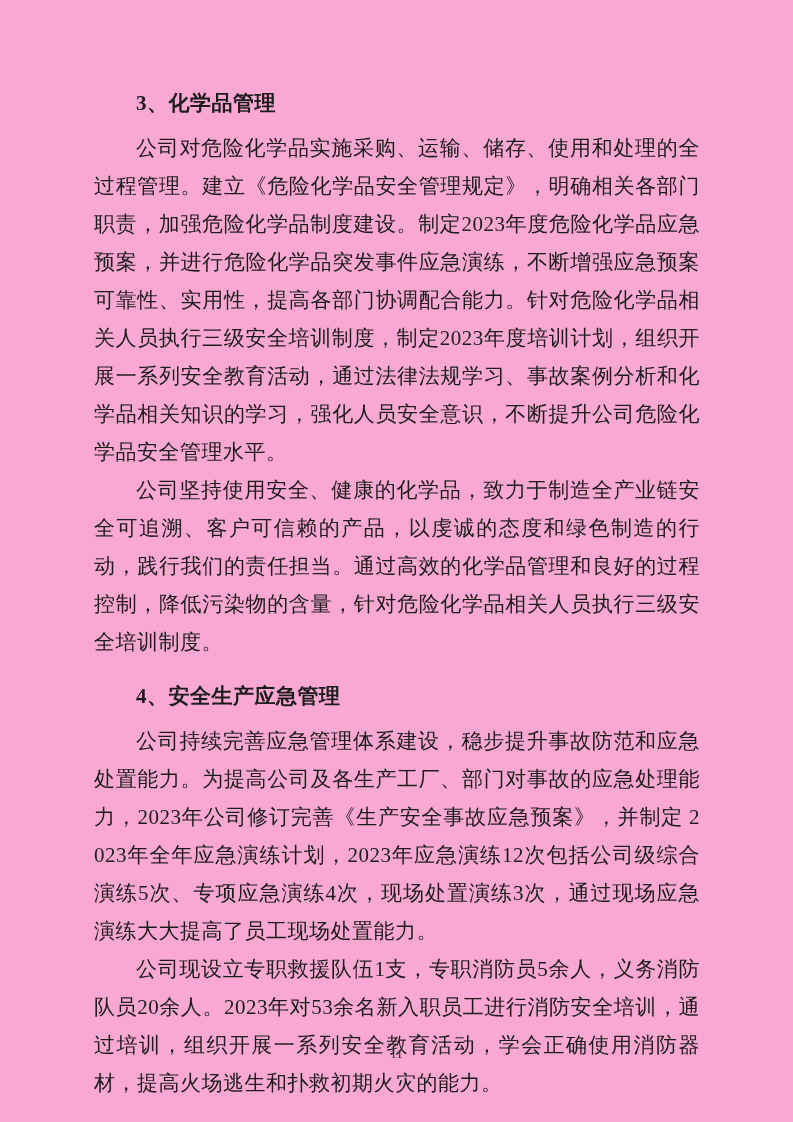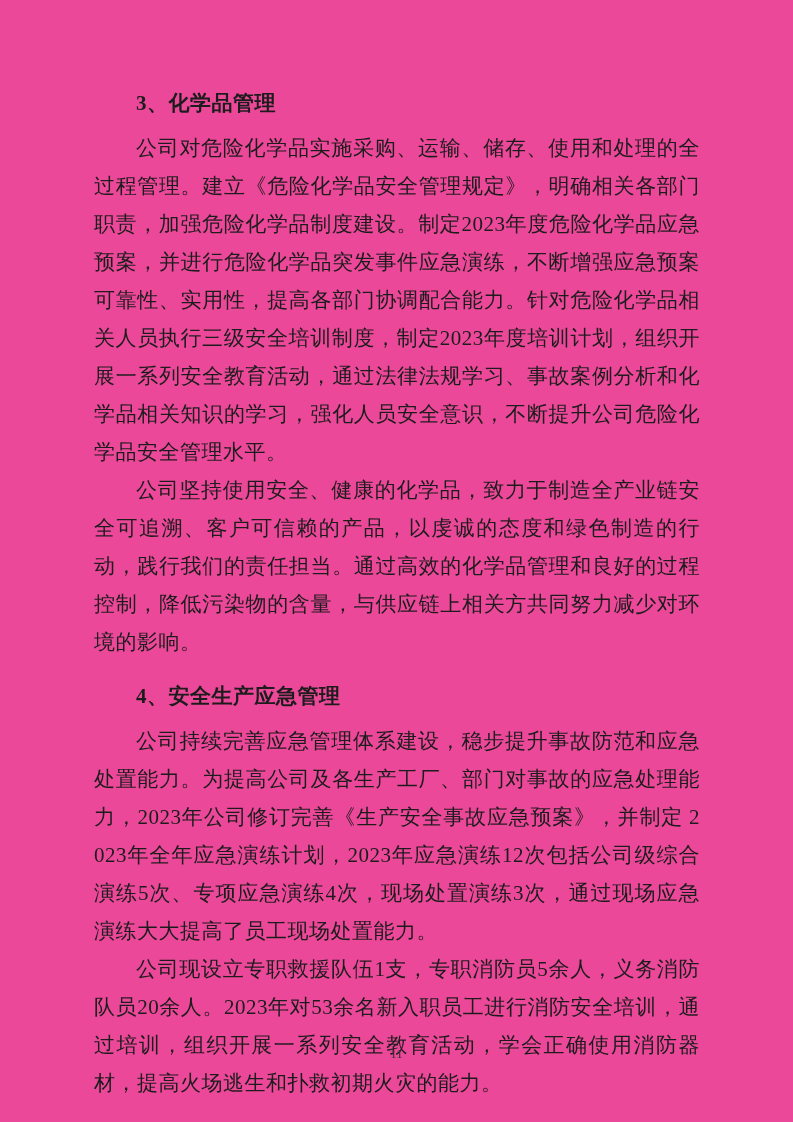--- a/index.html
+++ b/index.html
@@ -4,21 +4,21 @@
 <style>
   html, body {
     margin: 0;
     padding: 0;
     background: #ffffff;
   }
   .page {
     position: relative;
     width: 793px;
     height: 1122px;
-    background: #ec4899;
+    background: #f9a8d4;
     overflow: hidden;
     font-family: "Liberation Serif", "DejaVu Serif", serif;
     color: #1c1c1c;
   }
   .content {
     position: absolute;
     left: 94px;
     top: 84px;
     width: 606px;
   }
@@ -56,21 +56,21 @@
 </style>
 </head>
 <body>
 
 <div class="page">
   <div class="content">
 
     <div class="section">
       <div class="section-heading">3、化学品管理</div>
       <p class="paragraph">公司对危险化学品实施采购、运输、储存、使用和处理的全过程管理。建立《危险化学品安全管理规定》，明确相关各部门职责，加强危险化学品制度建设。制定2023年度危险化学品应急预案，并进行危险化学品突发事件应急演练，不断增强应急预案可靠性、实用性，提高各部门协调配合能力。针对危险化学品相关人员执行三级安全培训制度，制定2023年度培训计划，组织开展一系列安全教育活动，通过法律法规学习、事故案例分析和化学品相关知识的学习，强化人员安全意识，不断提升公司危险化学品安全管理水平。</p>
-      <p class="paragraph">公司坚持使用安全、健康的化学品，致力于制造全产业链安全可追溯、客户可信赖的产品，以虔诚的态度和绿色制造的行动，践行我们的责任担当。通过高效的化学品管理和良好的过程控制，降低污染物的含量，与供应链上相关方共同努力减少对环境的影响。</p>
+      <p class="paragraph">公司坚持使用安全、健康的化学品，致力于制造全产业链安全可追溯、客户可信赖的产品，以虔诚的态度和绿色制造的行动，践行我们的责任担当。通过高效的化学品管理和良好的过程控制，降低污染物的含量，针对危险化学品相关人员执行三级安全培训制度。</p>
     </div>
 
     <div class="section">
       <div class="section-heading">4、安全生产应急管理</div>
       <p class="paragraph">公司持续完善应急管理体系建设，稳步提升事故防范和应急处置能力。为提高公司及各生产工厂、部门对事故的应急处理能力，2023年公司修订完善《生产安全事故应急预案》，并制定 2023年全年应急演练计划，2023年应急演练12次包括公司级综合演练5次、专项应急演练4次，现场处置演练3次，通过现场应急演练大大提高了员工现场处置能力。</p>
       <p class="paragraph">公司现设立专职救援队伍1支，专职消防员5余人，义务消防队员20余人。2023年对53余名新入职员工进行消防安全培训，通过培训，组织开展一系列安全教育活动，学会正确使用消防器材，提高火场逃生和扑救初期火灾的能力。</p>
     </div>
 
   </div>
 

